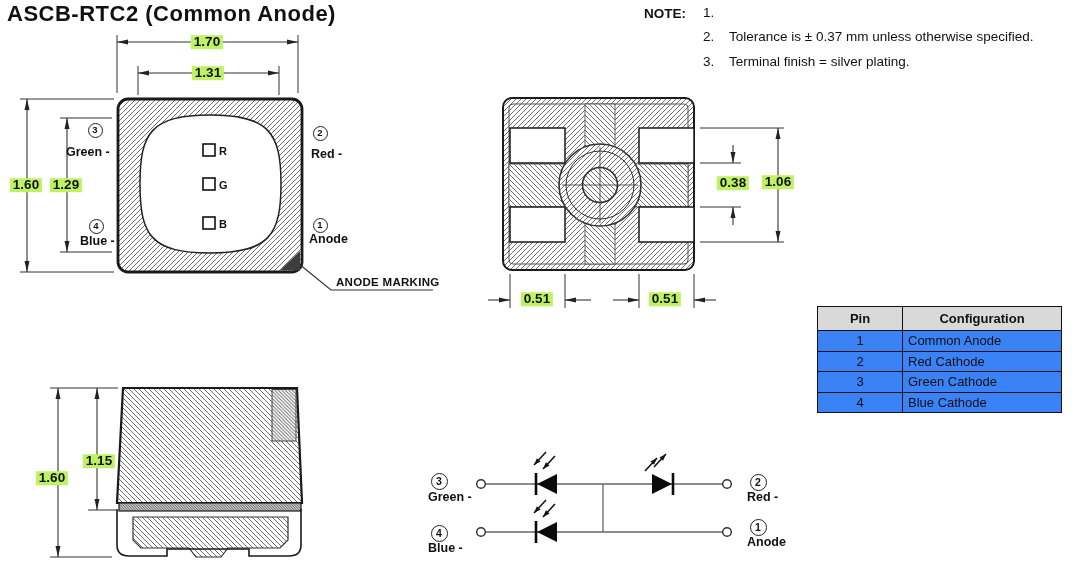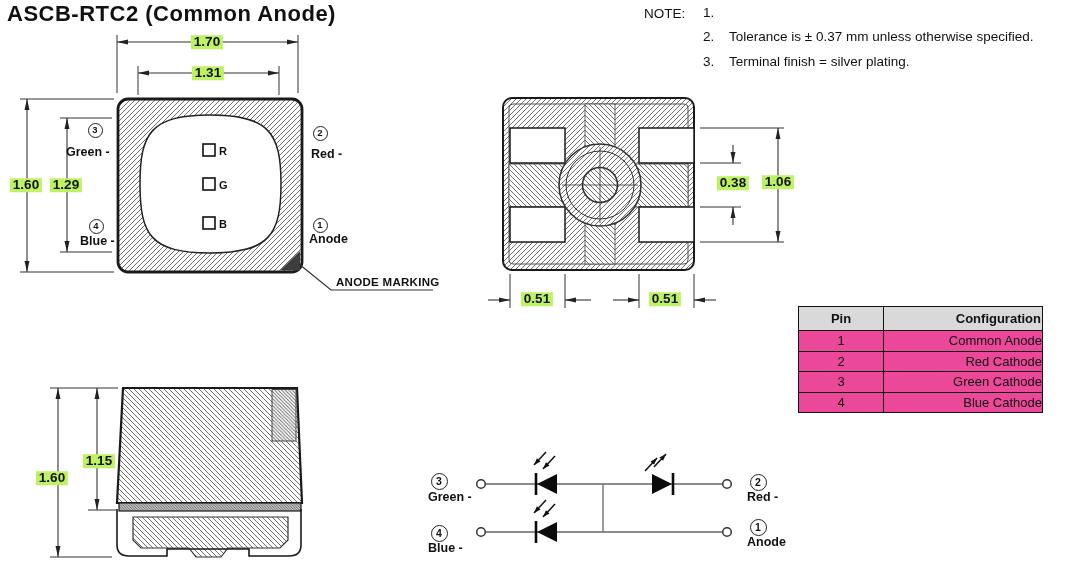--- a/index.html
+++ b/index.html
@@ -1,32 +1,32 @@
 <!DOCTYPE html>
 <html><head>
 <meta charset="utf-8">
 <style>
   html,body{margin:0;padding:0;background:#fff;}
   .canvas{position:relative;width:1080px;height:562px;background:#fff;overflow:hidden;
           font-family:"Liberation Sans",sans-serif;color:#111;}
   .art{position:absolute;left:0;top:0;}
   .title{position:absolute;left:7px;top:1px;font-size:22px;font-weight:bold;letter-spacing:.5px;white-space:nowrap;}
-  .notes-head{position:absolute;left:644px;top:6px;font-size:13.5px;font-weight:normal;}
+  .notes-head{position:absolute;left:644px;top:6px;font-size:13.5px;font-weight:bold;}
   .note-row{position:absolute;left:703px;display:flex;font-size:13.5px;line-height:1.05;white-space:nowrap;}
   .note-num{width:26px;flex:none;}
   .dim{position:absolute;transform:translate(-50%,-50%);background:#bef264;padding:0 3px;
        font-weight:bold;font-size:13.5px;line-height:1;white-space:nowrap;}
   .plabel{position:absolute;font-weight:bold;font-size:12.5px;line-height:1;white-space:nowrap;}
   .chip-label{position:absolute;font-weight:bold;font-size:11px;line-height:1;}
   .callout{position:absolute;font-weight:bold;font-size:11.5px;letter-spacing:.3px;line-height:1;}
   .badge{position:absolute;box-sizing:border-box;width:15px;height:15px;border:1.4px solid #222;border-radius:50%;
          background:#fff;font-size:9.5px;font-weight:bold;display:flex;align-items:center;justify-content:center;line-height:1;}
   .badge.lg{width:17px;height:17px;font-size:10.5px;}
-  .pin-table{position:absolute;left:798px;top:306px;border-collapse:collapse;background:#ec4899;}
-  .pin-table th,.pin-table td{border:1.5px solid #111;font-size:13px;line-height:1;text-align:right;}
+  .pin-table{position:absolute;left:817px;top:306px;border-collapse:collapse;background:#3b82f6;}
+  .pin-table th,.pin-table td{border:1.5px solid #111;font-size:13px;line-height:1;}
   .pin-table th{background:#d9d9d9;font-weight:bold;height:21px;}
   .pin-table th.col-pin,.pin-table td.c{width:82px;text-align:center;}
   .pin-table th.col-cfg{width:156px;}
   .pin-table td{height:19.5px;padding:0 0 0 5px;}
   .pin-table td.c{padding:0;}
 </style>
 </head>
 <body>
 
 <div class="canvas">

